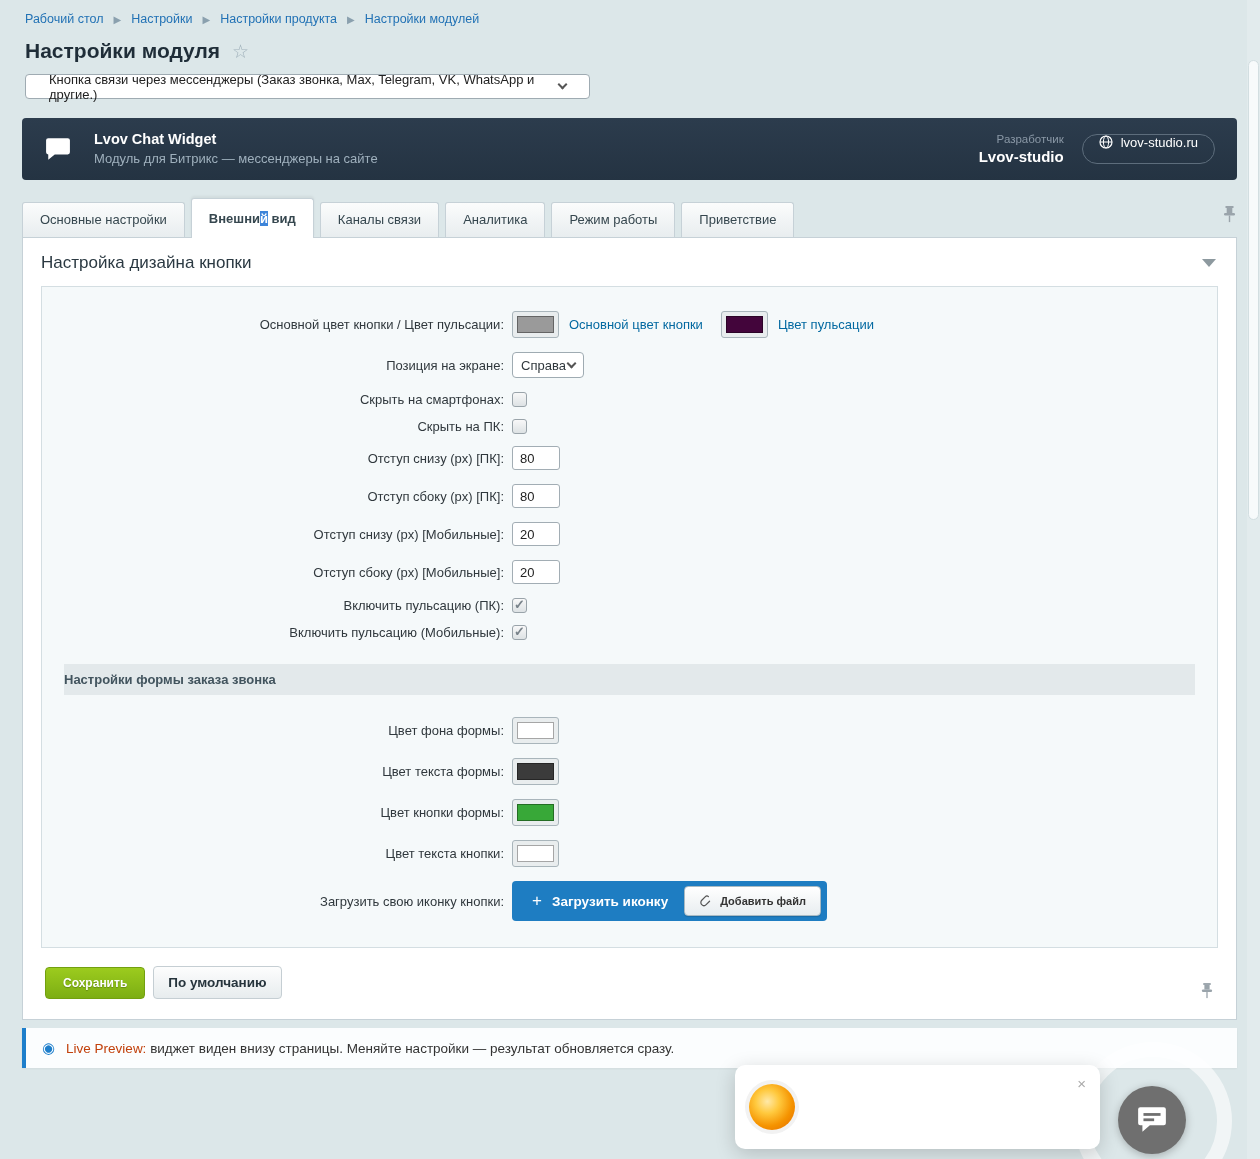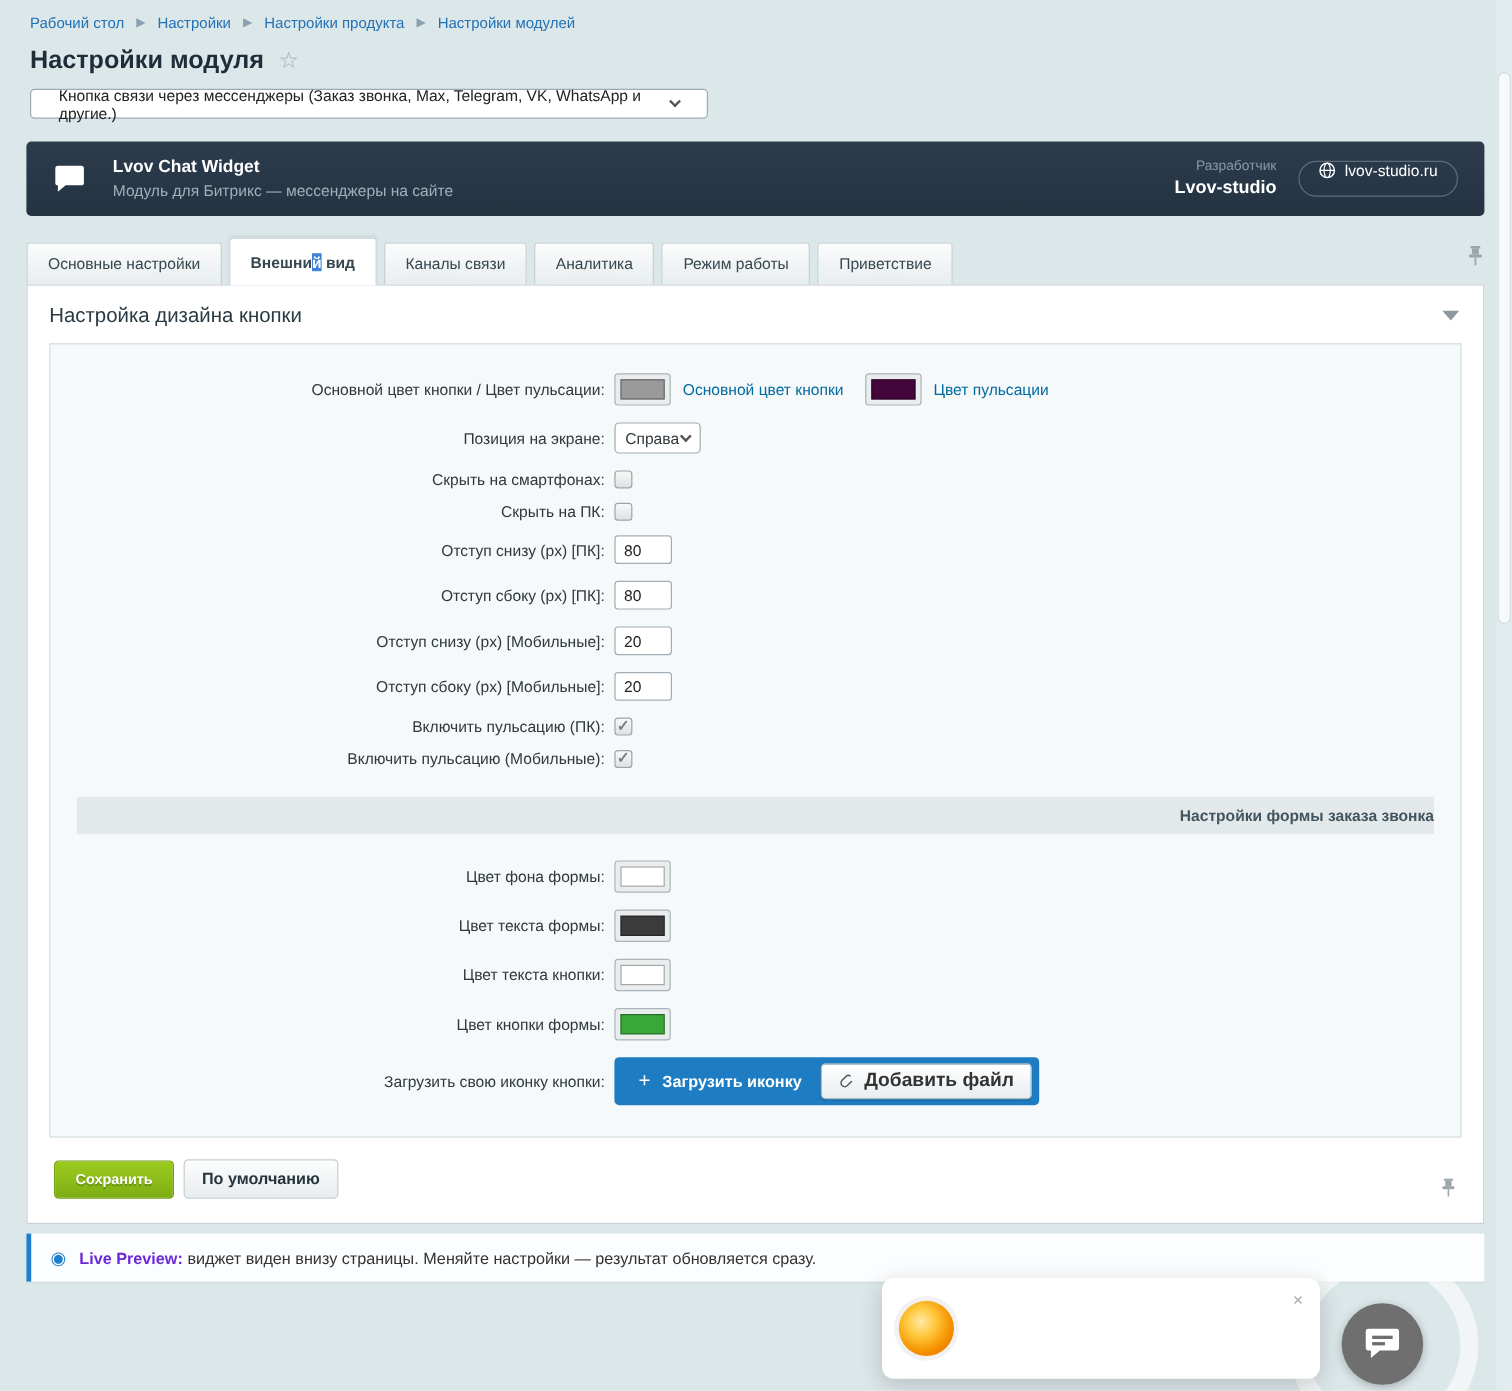--- a/index.html
+++ b/index.html
@@ -89,46 +89,46 @@
     display:flex; align-items:center; justify-content:space-between; padding:0 8px; font-size:13px; cursor:pointer; }
 
   .checkbox { width:15px; height:15px; border:1px solid #9aa4aa; border-radius:3px;
     background:linear-gradient(#f8f8f8,#dde2e4); cursor:pointer; position:relative; }
   .checkbox.checked::after { content:"✓"; position:absolute; left:1px; top:-2px; font-size:13px;
     font-weight:bold; color:#79838a; }
 
   .num-input { width:48px; height:24px; border:1px solid #a2adb4; border-radius:3px; font-size:13px;
     padding:0 7px; color:#222; font-family:"Liberation Sans",sans-serif; background:#fff; }
 
-  .sub-bar { margin:24px 22px 22px; background:#e3e9eb; text-align:right; font-weight:bold;
+  .sub-bar { margin:24px 22px 22px; background:#e3e9eb; text-align:left; font-weight:bold;
     font-size:13px; color:#42545e; padding:8px 0; }
 
   .upload-box { background:#1e7dc2; border-radius:4px; display:inline-flex; align-items:center;
     height:40px; padding-right:6px; cursor:pointer; }
   .upload-plus { color:#fff; font-size:17px; padding:0 0 0 20px; }
   .upload-text { color:#fff; font-weight:bold; font-size:13.5px; padding:0 16px 0 10px; }
   .file-btn { background:linear-gradient(#ffffff,#e8edf0); border:1px solid #a9bac3; border-radius:4px;
     height:30px; padding:0 14px; display:flex; align-items:center; gap:8px; font-weight:bold;
-    font-size:16px; color:#333; cursor:pointer; box-shadow:0 1px 1px rgba(0,0,0,0.15); }
+    font-size:11px; color:#333; cursor:pointer; box-shadow:0 1px 1px rgba(0,0,0,0.15); }
 
   .buttons-row { display:flex; align-items:center; gap:8px; padding:18px 20px 20px 22px; position:relative; }
   .btn-save { background:linear-gradient(#9ccb1e,#7cae13); border:1px solid #72a00f; color:#fff;
     font-weight:bold; font-size:12px; padding:8px 17px; border-radius:4px; cursor:pointer;
     text-shadow:0 1px 1px rgba(0,0,0,0.25); font-family:"Liberation Sans",sans-serif; }
   .btn-default { background:linear-gradient(#fdfdfd,#e7ecee); border:1px solid #c5ced3; color:#26343c;
     font-weight:bold; font-size:13.5px; padding:8px 14px; border-radius:4px; cursor:pointer;
     font-family:"Liberation Sans",sans-serif; }
   .card-pin { position:absolute; right:22px; bottom:16px; cursor:pointer; }
 
   
   .live-bar { margin-top:8px; background:#fbfdfe; border-left:4px solid #1d7ecb;
     box-shadow:0 1px 2px rgba(0,0,0,0.05); padding:11px 16px; display:flex; align-items:center;
     gap:11px; font-size:13.5px; color:#333; }
   .live-icon { color:#1d7ecb; font-size:15px; }
-  .live-label { font-weight:bold; color:#6d28d9; }
+  .live-label { font-weight:normal; color:#c2410c; }
 
   
   .pulse-ring { position:absolute; left:1074px; top:1042px; width:158px; height:158px; border-radius:50%;
     border:15px solid rgba(255,255,255,0.6); }
   .chat-popup { position:absolute; left:735px; top:1065px; width:365px; height:84px; background:#fff;
     border-radius:10px; box-shadow:0 5px 20px rgba(0,0,0,0.18); display:flex; align-items:center;
     padding:0 18px 0 14px; }
   .sun-avatar { width:46px; height:46px; border-radius:50%; flex:0 0 46px;
     background:radial-gradient(circle at 40% 38%, #ffe9a8 0%, #ffc93e 30%, #f59300 62%, #e06700 100%);
     box-shadow:0 0 0 4px #f2f2f2; }
@@ -323,33 +323,33 @@
       <div class="form-row">
         <div class="form-label">Цвет текста формы:</div>
         <div class="form-field">
           <div class="swatch-outer">
             <div class="swatch-inner" style="background: rgb(59, 59, 59);"></div>
           </div>
         </div>
       </div>
 
       <div class="form-row">
+        <div class="form-label">Цвет кнопки формы:</div>
+        <div class="form-field">
+          <div class="swatch-outer">
+            <div class="swatch-inner" style="background: rgb(56, 168, 56);"></div>
+          </div>
+        </div>
+      </div>
+
+      <div class="form-row">
         <div class="form-label">Цвет текста кнопки:</div>
         <div class="form-field">
           <div class="swatch-outer">
             <div class="swatch-inner" style="background: rgb(255, 255, 255);"></div>
-          </div>
-        </div>
-      </div>
-
-      <div class="form-row">
-        <div class="form-label">Цвет кнопки формы:</div>
-        <div class="form-field">
-          <div class="swatch-outer">
-            <div class="swatch-inner" style="background: rgb(56, 168, 56);"></div>
           </div>
         </div>
       </div>
 
       <div class="form-row" style="margin-bottom:0;">
         <div class="form-label">Загрузить свою иконку кнопки:</div>
         <div class="form-field">
           <div class="upload-box">
             <span class="upload-plus">+</span>
             <span class="upload-text">Загрузить иконку</span>

